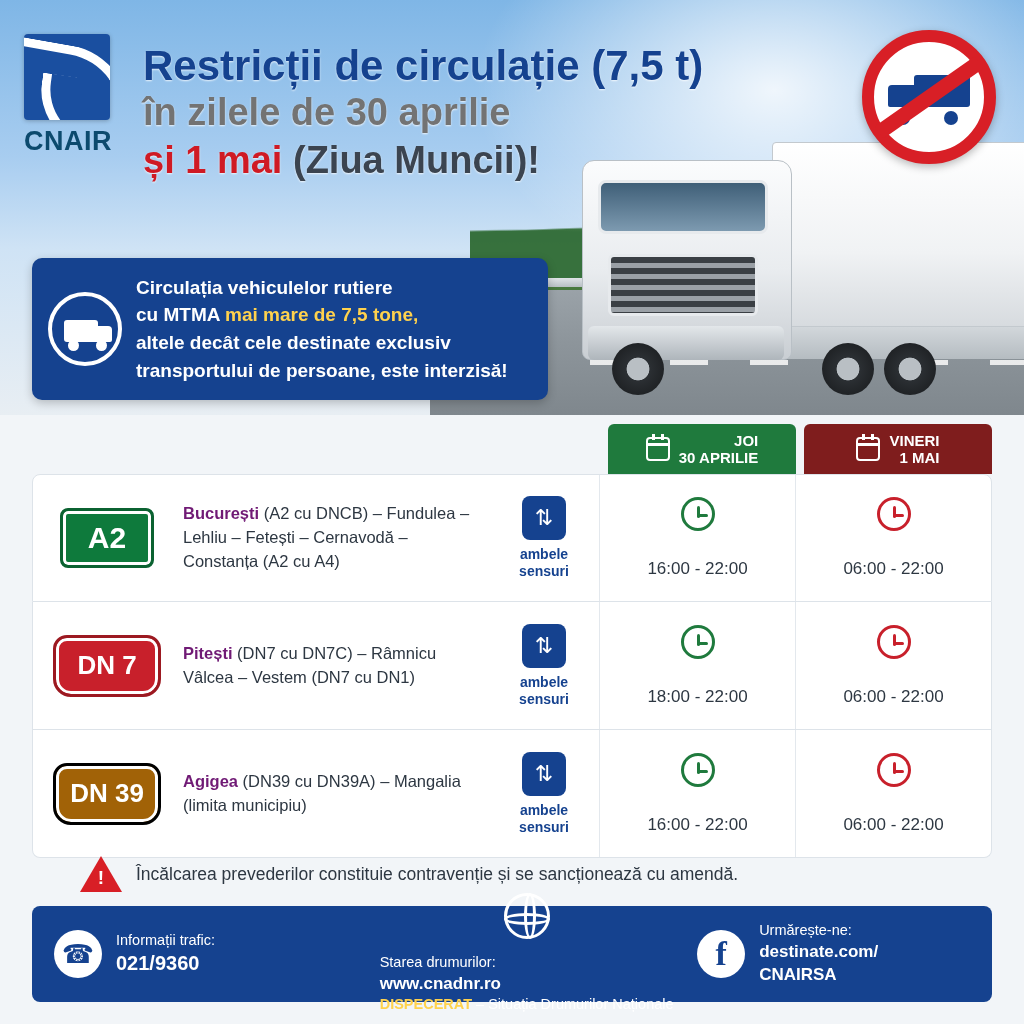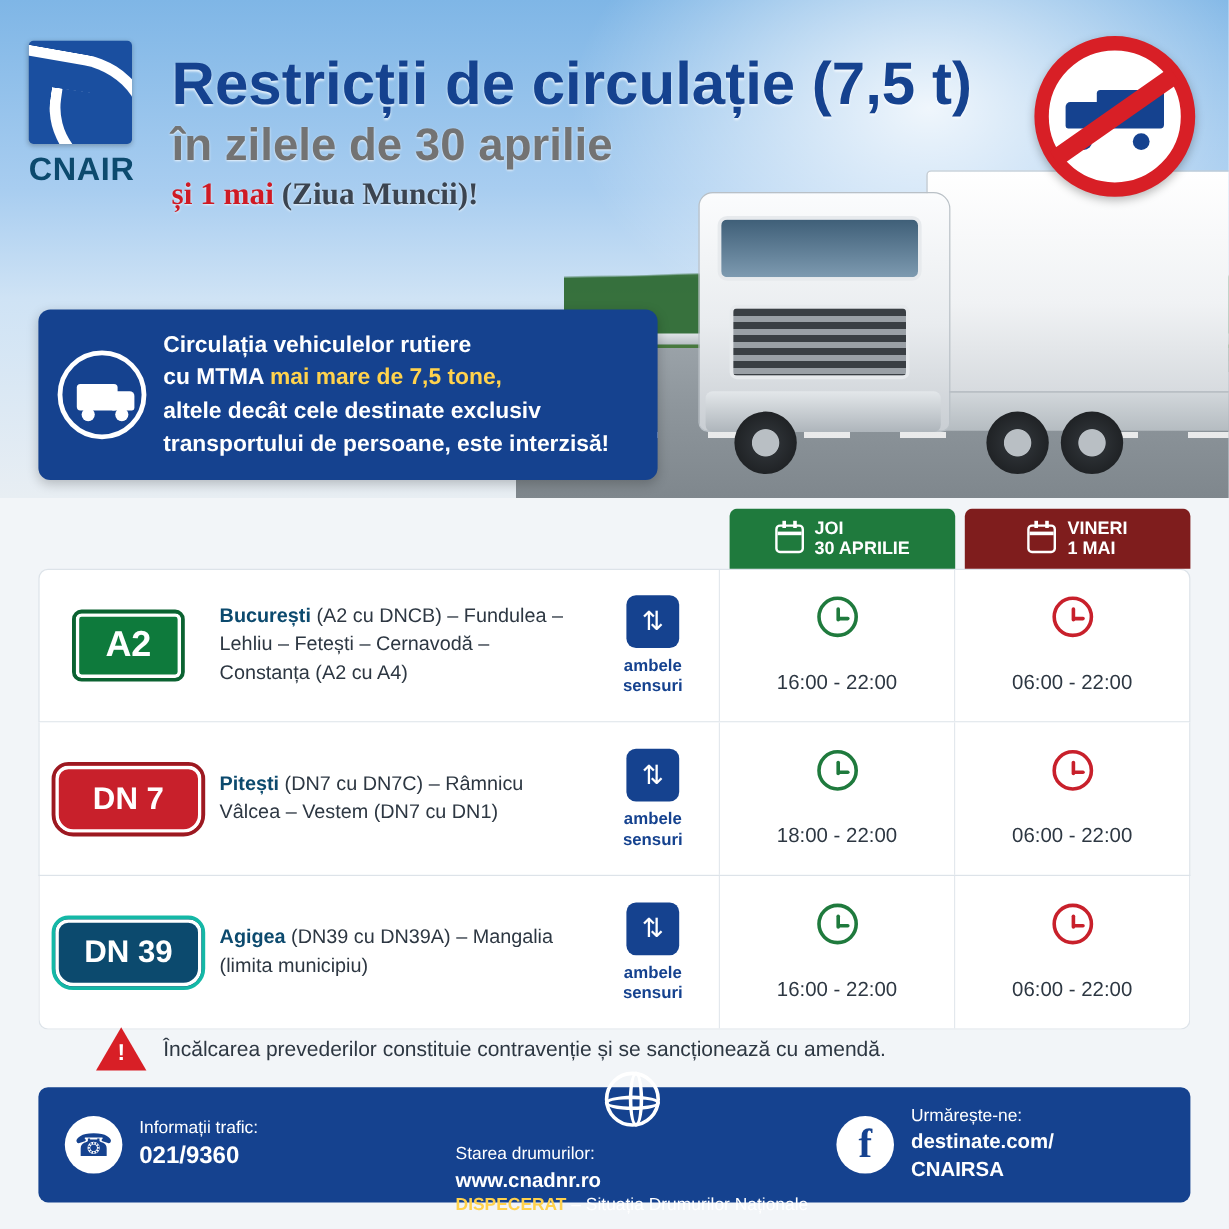--- a/index.html
+++ b/index.html
@@ -123,31 +123,30 @@
     border-radius: 0 0 0 60px; transform: rotate(8deg);
   }
   .logo-text {
     margin-top: 6px; color: #0c4a6e; font-weight: bold;
     font-size: 27px; letter-spacing: .5px;
   }
 
   
   .titles { position: absolute; left: 143px; top: 42px; width: 700px; }
   .t-line1 {
-    color: #15428f; font-size: 50px; font-weight: bold; line-height: 1.12;
+    color: #15428f; font-size: 42px; font-weight: bold; line-height: 1.12;
     text-shadow: 0 1px 2px rgba(255,255,255,.8);
   }
   .t-line2 {
     color: #737373; font-size: 38px; font-weight: bold; line-height: 1.25;
     text-shadow: 0 1px 2px rgba(255,255,255,.8);
   }
   .t-line3 {
-    color: #cf1a24; font-size: 26px; font-weight: bold; line-height: 1.25;
+    color: #cf1a24; font-size: 38px; font-weight: bold; line-height: 1.25;
     text-shadow: 0 1px 2px rgba(255,255,255,.8);
-    font-family: Liberation Serif, serif;
   }
   .t-line3 .muted { color: #3b4450; }
 
   
   .no-truck {
     position: absolute; right: 28px; top: 30px; width: 134px; height: 134px;
     background: #fff; border: 12px solid #d81f26; border-radius: 50%;
     box-shadow: 0 3px 8px rgba(0,0,0,.28);
   }
   .no-truck .tk {
@@ -194,21 +193,21 @@
     width: 24px; height: 24px; border: 2.5px solid #fff; border-radius: 4px;
     position: relative; flex: 0 0 24px;
   }
   .cal::before {
     content: ""; position: absolute; left: 0; top: 4px; width: 100%; height: 2.5px; background: #fff;
   }
   .cal::after {
     content: ""; position: absolute; left: 4px; top: -5px; width: 3px; height: 6px;
     background: #fff; box-shadow: 9px 0 0 #fff;
   }
-  .th-lines { text-align: left; }
+  .th-lines { text-align: right; }
 
   .rows { margin-top: 0; }
   .row {
     display: flex; align-items: stretch; background: #fff;
     border: 1px solid #dde3e9; border-top: none; min-height: 128px;
   }
   .row:first-child { border-top: 1px solid #dde3e9; border-radius: 8px 8px 0 0; }
   .row:last-child { border-radius: 0 0 8px 8px; }
 
   .cell-shield { width: 148px; display: flex; align-items: center; justify-content: center; }
@@ -217,31 +216,31 @@
   .cell-time { width: 196px; display: flex; flex-direction: column; align-items: center; justify-content: center; gap: 28px; border-left: 1px solid #e3e8ed; }
 
   
   .shield-a2 {
     width: 94px; height: 60px; background: #0e7a3c; border: 3px solid #0b6231;
     border-radius: 8px; color: #fff; font-size: 30px; font-weight: bold;
     display: flex; align-items: center; justify-content: center;
     box-shadow: inset 0 0 0 3px #fff;
   }
   .shield-dn {
-    width: 128px; height: 62px; position: relative;
+    width: 108px; height: 62px; position: relative;
     border-radius: 14px 14px 18px 18px;
     display: flex; align-items: center; justify-content: center;
     color: #fff; font-size: 26px; font-weight: bold;
     box-shadow: inset 0 0 0 3px #fff;
   }
   .shield-red { background: #c8202b; border: 3px solid #9c1921; }
-  .shield-blue { background: #0c4a6e; border: 3px solid #14b8a6; }
+  .shield-blue { background: #a16207; border: 3px solid #000000; }
 
   .route-text { font-size: 16.5px; color: #2d3742; line-height: 1.45; }
-  .route-text b { color: #0c4a6e; font-weight: bold; }
+  .route-text b { color: #701a75; font-weight: bold; }
 
   .dir-badge {
     width: 44px; height: 44px; background: #15428f; border-radius: 8px;
     color: #fff; display: flex; align-items: center; justify-content: center;
     font-size: 22px; line-height: 1;
   }
   .dir-label { margin-top: 6px; color: #15428f; font-size: 14px; font-weight: bold; text-align: center; line-height: 1.2; }
 
   .clock { width: 34px; height: 34px; border-radius: 50%; border: 3px solid #1f7a3d; position: relative; }
   .clock.red { border-color: #c8202b; }

